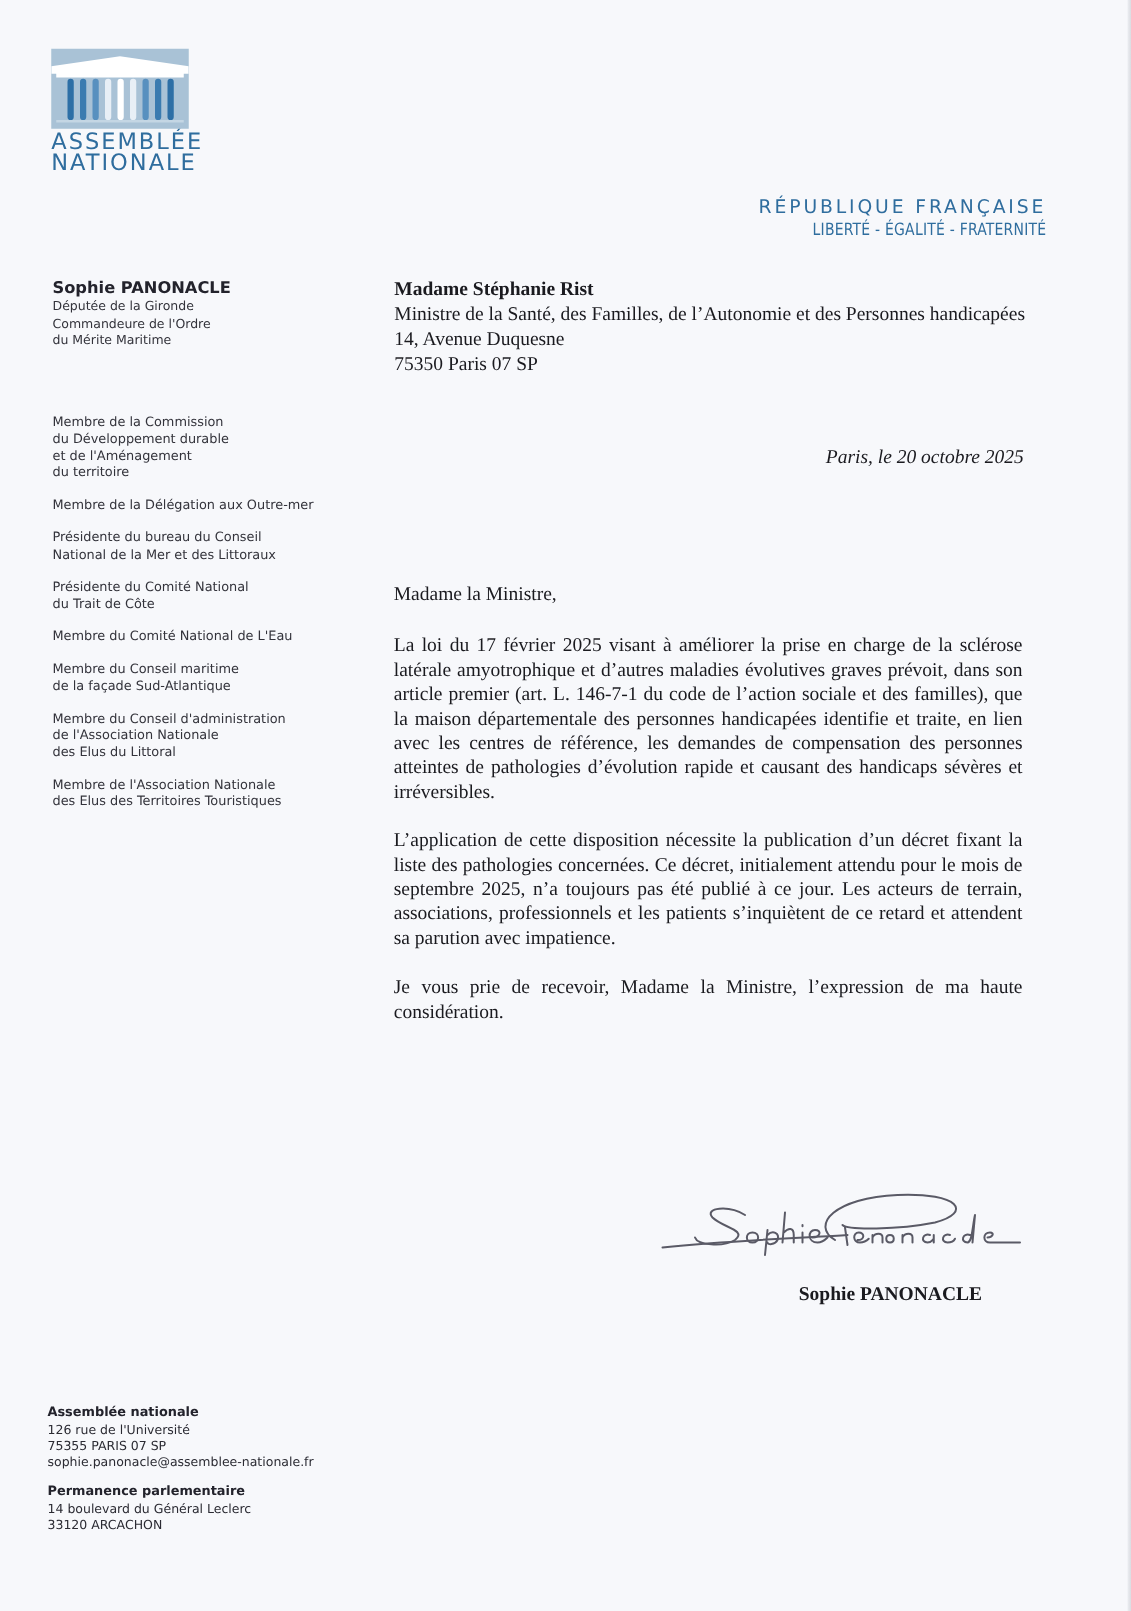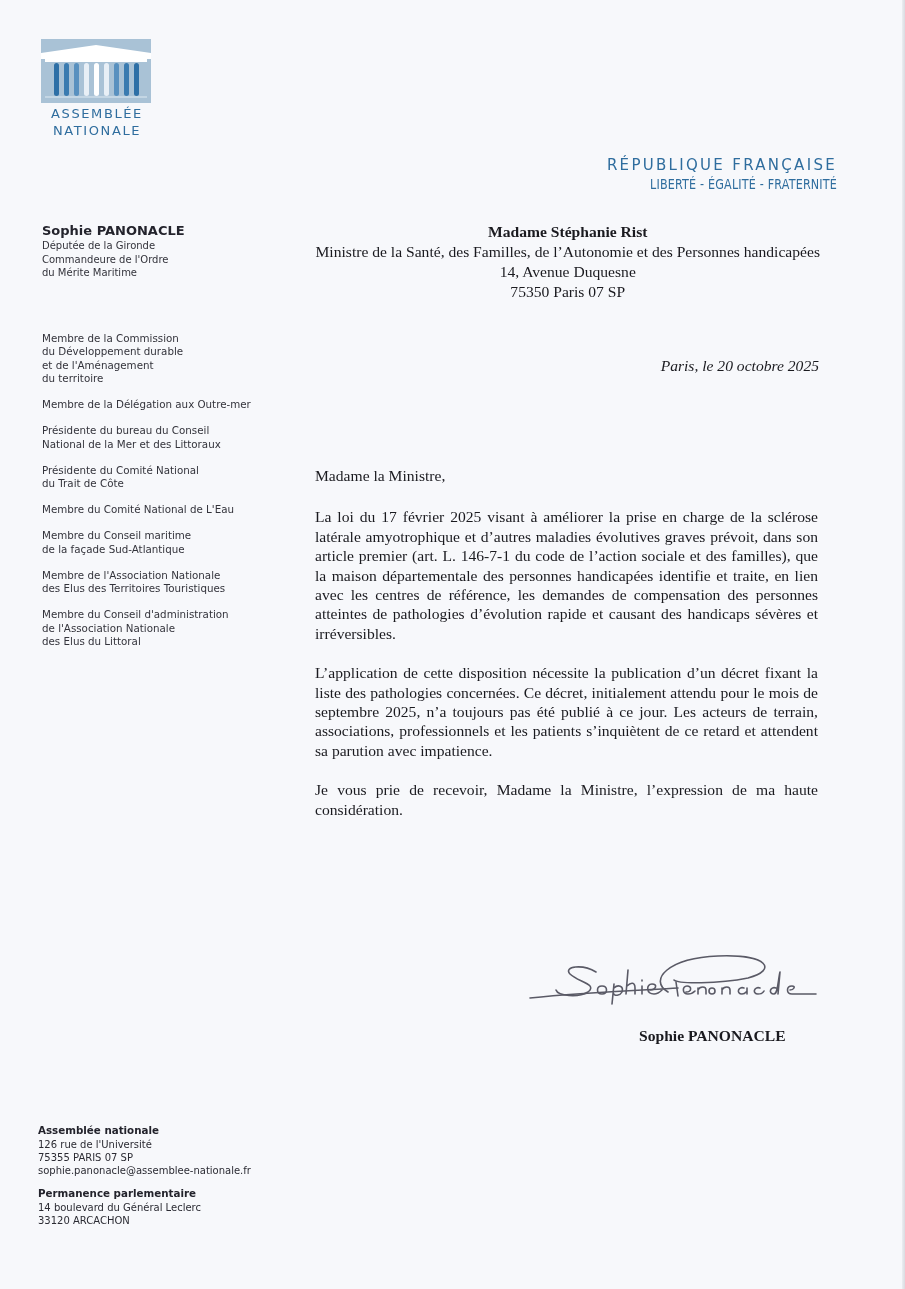--- a/index.html
+++ b/index.html
@@ -15,42 +15,42 @@
     background: linear-gradient(to right, #eceef2, #d9dbe0);
   }
   
   .logo { position: absolute; left: 41px; top: 39px; width: 111px; }
   .logo-box {
     width: 110px; height: 64px; background: #a9c2d6; position: relative;
   }
   .logo-box svg { position: absolute; left: 0; top: 0; }
   .logo-text {
     font-family: "DejaVu Sans", sans-serif;
-    color: #2f6d9e; font-size: 13px; letter-spacing: 1.6px;
+    color: #2f6d9e; font-size: 18px; letter-spacing: 1.6px;
     line-height: 17px; margin-top: 2px; text-align: center; width: 112px;
   }
   
   .republic {
     position: absolute; right: 68px; top: 107px; text-align: right;
     font-family: "DejaVu Sans", sans-serif; color: #2f6d9e; margin-top: 48px;
   }
   .republic .r1 { font-size: 15px; letter-spacing: 2.3px; line-height: 20px; }
   .republic .r2 { font-size: 13.5px; letter-spacing: 0.2px; line-height: 18px; font-stretch: condensed; transform: scaleX(0.92); transform-origin: right; }
   
   .sidebar {
     position: absolute; left: 42px; top: 223px; width: 250px;
     font-family: "DejaVu Sans", sans-serif; color: #2b2b33;
   }
   .sender-name { font-weight: bold; font-size: 13px; color: #23232c; line-height: 16px; }
   .sender-line { font-size: 10px; line-height: 13.5px; color: #33333b; }
   .roles { margin-top: 52px; }
   .role { font-size: 10.3px; line-height: 13.5px; color: #33333b; margin-bottom: 12.5px; }
   
   .recipient {
-    position: absolute; right: 85px; top: 222px; text-align: center;
+    position: absolute; right: 85px; top: 222px; text-align: left;
     font-size: 15.6px; line-height: 20px;
   }
   .recipient .name { font-weight: bold; }
   .date {
     position: absolute; right: 86px; top: 357px;
     font-style: italic; font-size: 15.6px;
   }
   
   .letter-body {
     position: absolute; left: 315px; top: 455px; width: 503px;
@@ -132,27 +132,27 @@
       <div>du Trait de Côte</div>
     </div>
     <div class="role">
       <div>Membre du Comité National de L'Eau</div>
     </div>
     <div class="role">
       <div>Membre du Conseil maritime</div>
       <div>de la façade Sud-Atlantique</div>
     </div>
     <div class="role">
-      <div>Membre de l'Association Nationale</div>
-      <div>des Elus des Territoires Touristiques</div>
-    </div>
-    <div class="role">
       <div>Membre du Conseil d'administration</div>
       <div>de l'Association Nationale</div>
       <div>des Elus du Littoral</div>
+    </div>
+    <div class="role">
+      <div>Membre de l'Association Nationale</div>
+      <div>des Elus des Territoires Touristiques</div>
     </div>
   </div>
 </div>
 
 <div class="recipient">
   <div class="name">Madame Stéphanie Rist</div>
   <div>Ministre de la Santé, des Familles, de l’Autonomie et des Personnes handicapées</div>
   <div>14, Avenue Duquesne</div>
   <div>75350 Paris 07 SP</div>
 </div>

